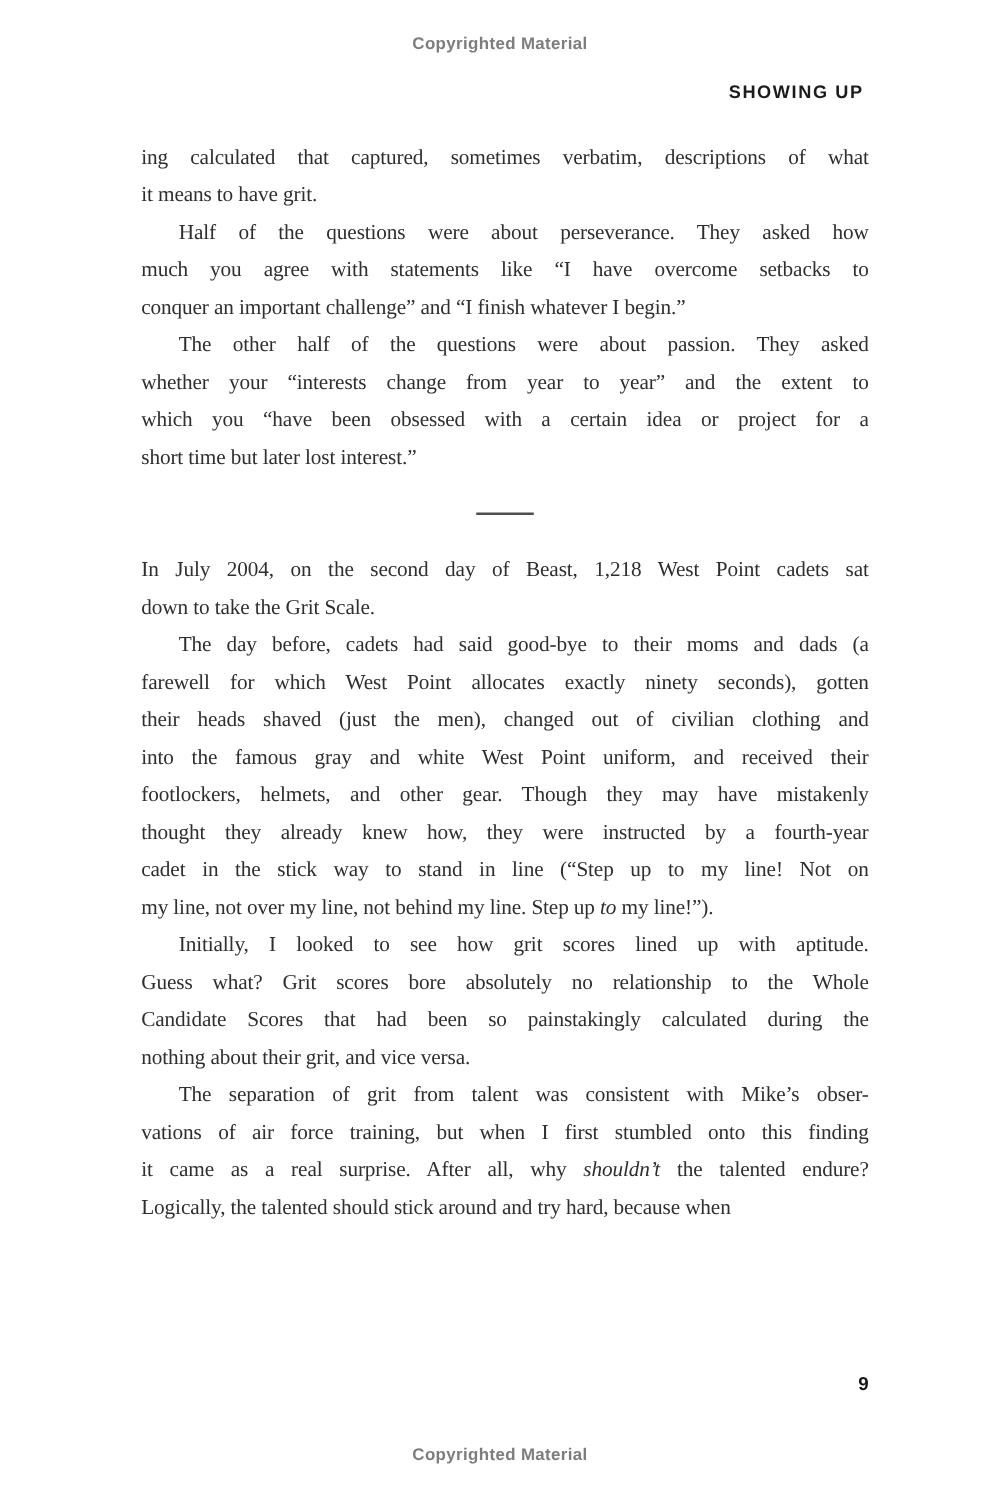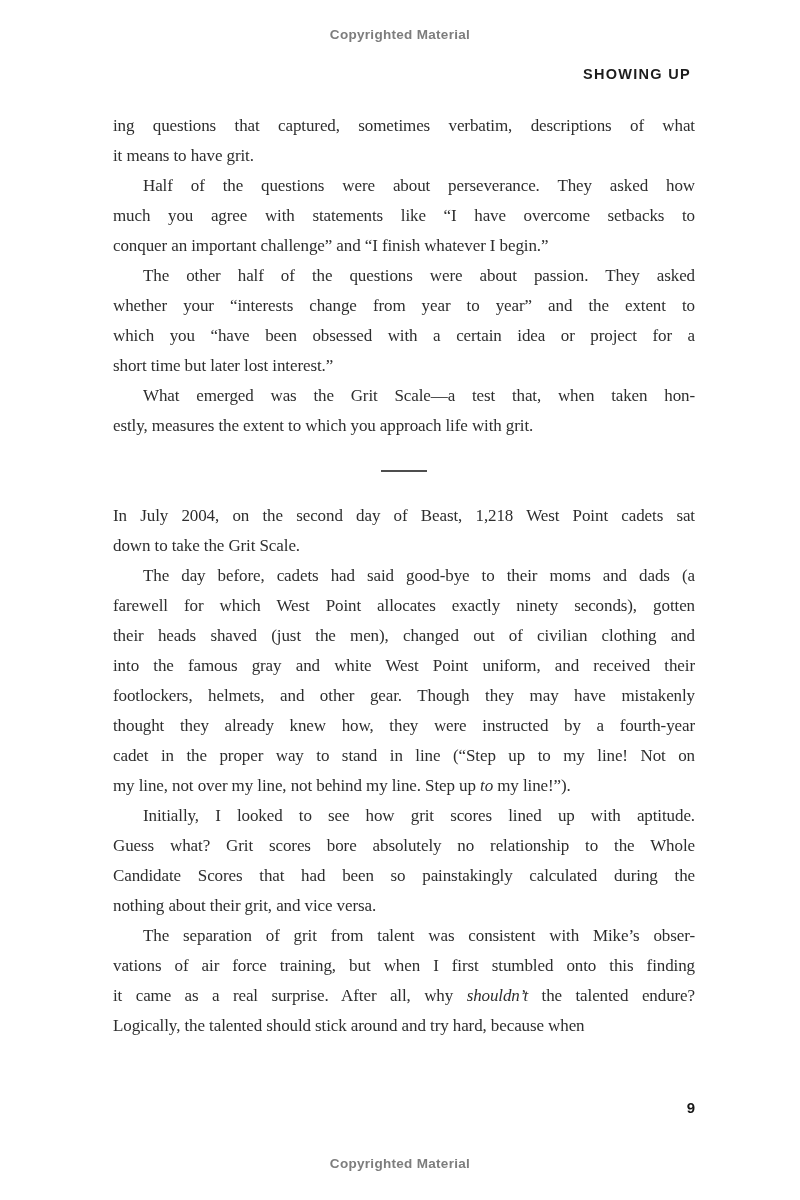--- a/index.html
+++ b/index.html
@@ -87,53 +87,49 @@
 </head>
 <body>
 
 <div class="page">
   <div class="top-copyright">Copyrighted Material</div>
 
   <div class="running-header">SHOWING UP</div>
 
   <div class="body-text">
       <div class="paragraph">
-        <div class="line just">ing questions that captured, sometimes verbatim, descriptions of what</div>
+        <div class="line just">ing calculated that captured, sometimes verbatim, descriptions of what</div>
         <div class="line">it means to have grit.</div>
       </div>
       <div class="paragraph">
         <div class="line just indent">Half of the questions were about perseverance. They asked how</div>
         <div class="line just">much you agree with statements like “I have overcome setbacks to</div>
         <div class="line">conquer an important challenge” and “I finish whatever I begin.”</div>
       </div>
       <div class="paragraph">
         <div class="line just indent">The other half of the questions were about passion. They asked</div>
         <div class="line just">whether your “interests change from year to year” and the extent to</div>
         <div class="line just">which you “have been obsessed with a certain idea or project for a</div>
         <div class="line">short time but later lost interest.”</div>
-      </div>
-      <div class="paragraph">
-        <div class="line just indent">What emerged was the Grit Scale—a test that, when taken hon-</div>
-        <div class="line">estly, measures the extent to which you approach life with grit.</div>
       </div>
       <div class="section-break">
         <span class="divider-line"></span>
       </div>
       <div class="paragraph">
         <div class="line just">In July 2004, on the second day of Beast, 1,218 West Point cadets sat</div>
         <div class="line">down to take the Grit Scale.</div>
       </div>
       <div class="paragraph">
         <div class="line just indent">The day before, cadets had said good-bye to their moms and dads (a</div>
         <div class="line just">farewell for which West Point allocates exactly ninety seconds), gotten</div>
         <div class="line just">their heads shaved (just the men), changed out of civilian clothing and</div>
         <div class="line just">into the famous gray and white West Point uniform, and received their</div>
         <div class="line just">footlockers, helmets, and other gear. Though they may have mistakenly</div>
         <div class="line just">thought they already knew how, they were instructed by a fourth-year</div>
-        <div class="line just">cadet in the proper way to stand in line (“Step up to my line! Not on</div>
+        <div class="line just">cadet in the stick way to stand in line (“Step up to my line! Not on</div>
         <div class="line">my line, not over my line, not behind my line. Step up <em>to</em> my line!”).</div>
       </div>
       <div class="paragraph">
         <div class="line just indent">Initially, I looked to see how grit scores lined up with aptitude.</div>
         <div class="line just">Guess what? Grit scores bore absolutely no relationship to the Whole</div>
         <div class="line just">Candidate Scores that had been so painstakingly calculated during the</div>
         <div class="line">nothing about their grit, and vice versa.</div>
       </div>
       <div class="paragraph">
         <div class="line just indent">The separation of grit from talent was consistent with Mike’s obser-</div>

